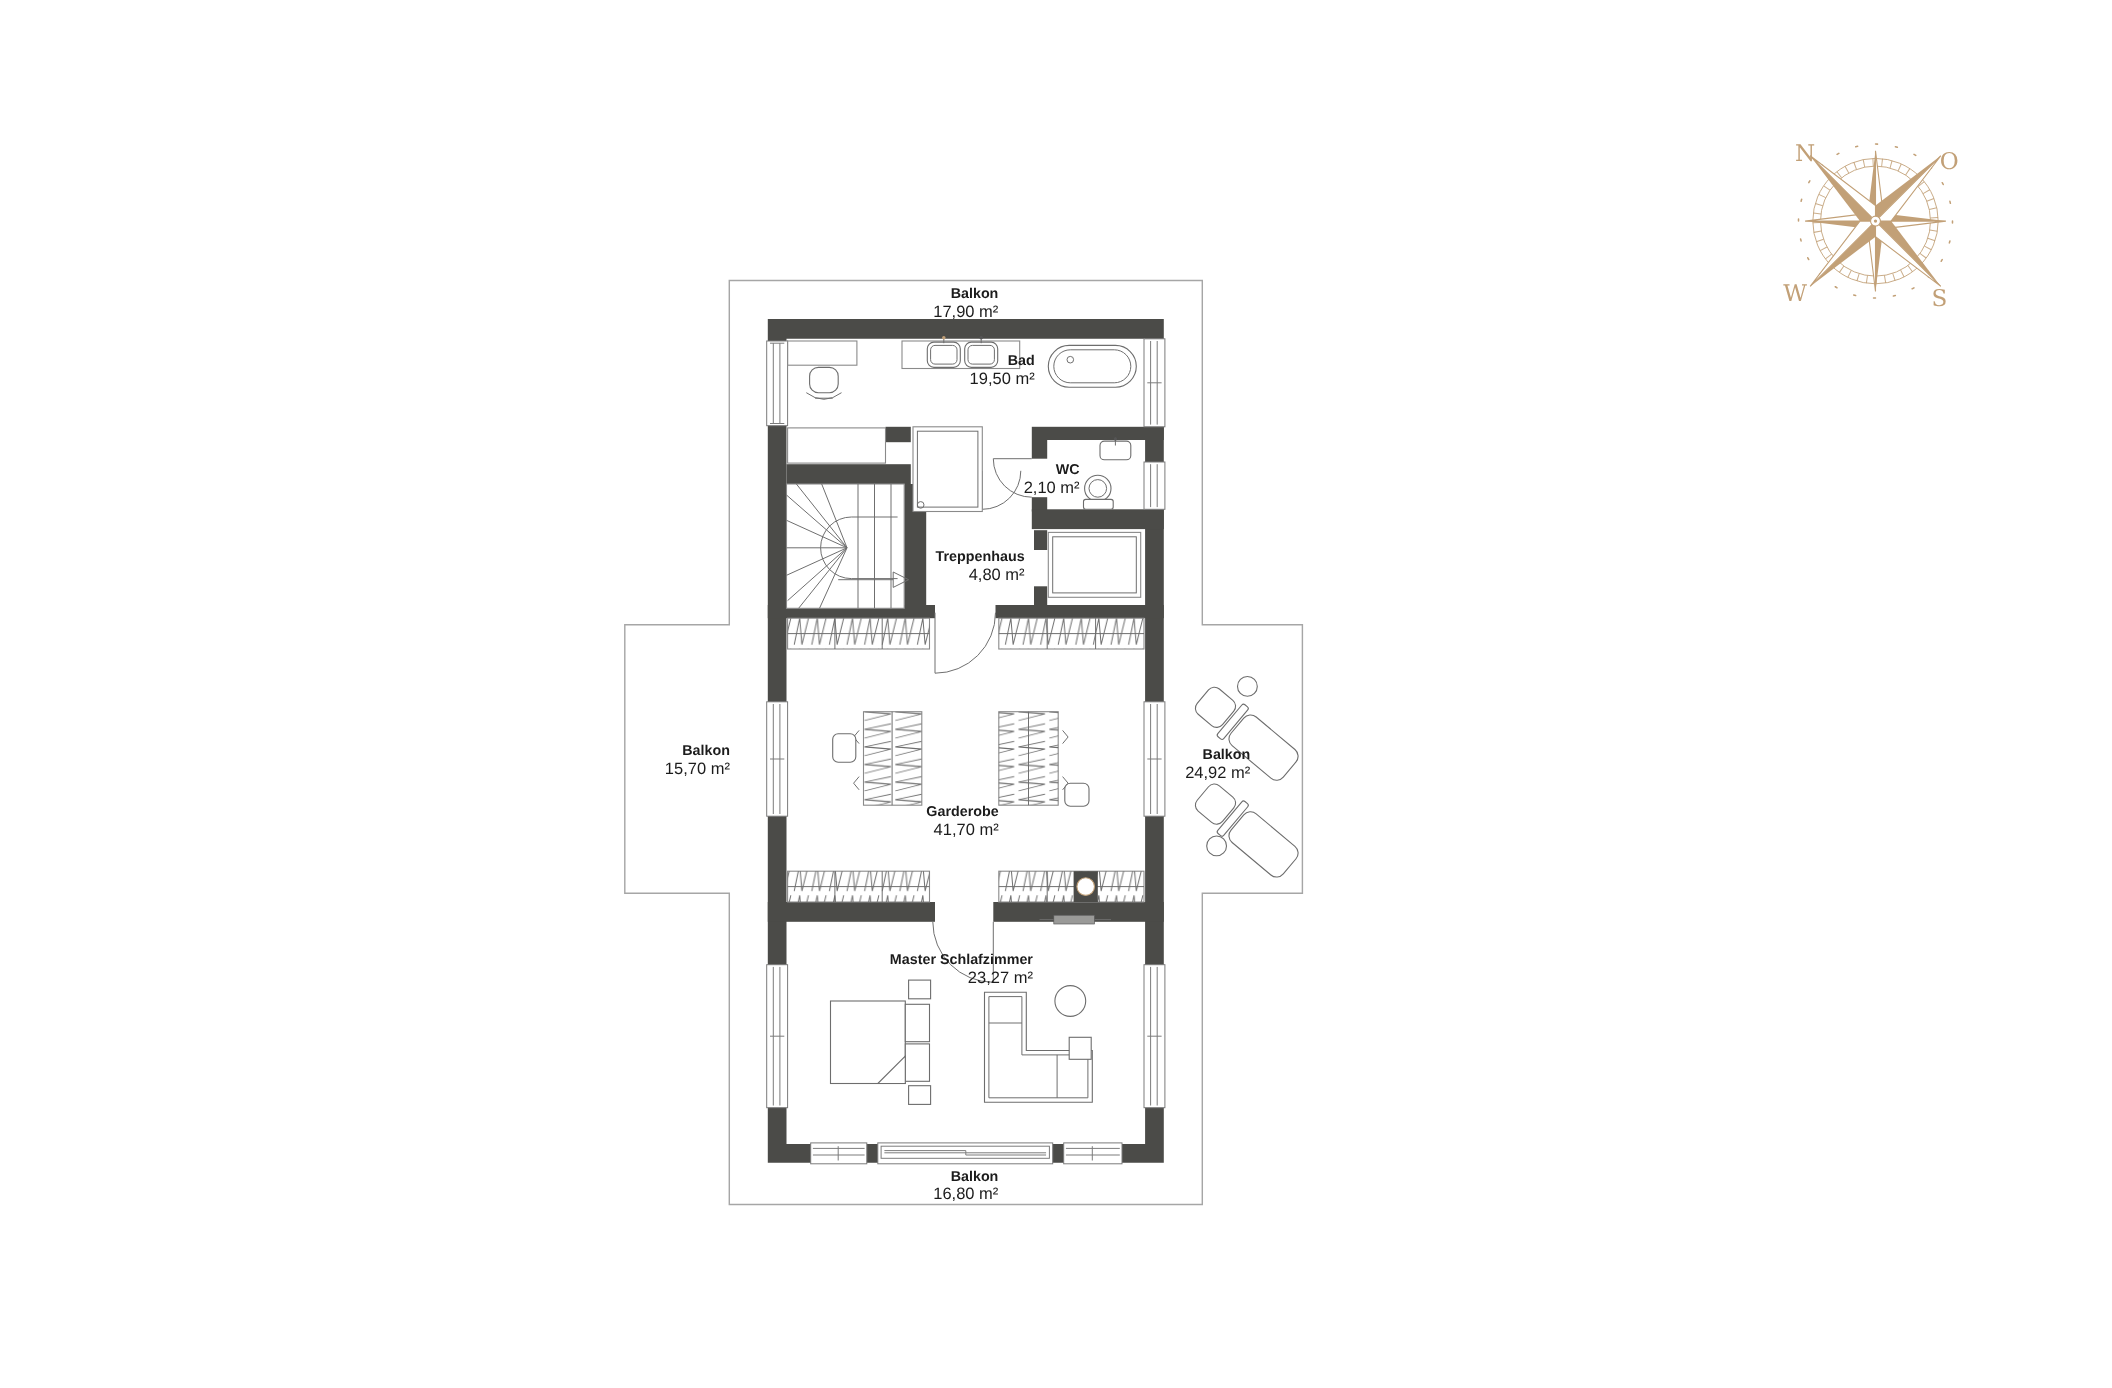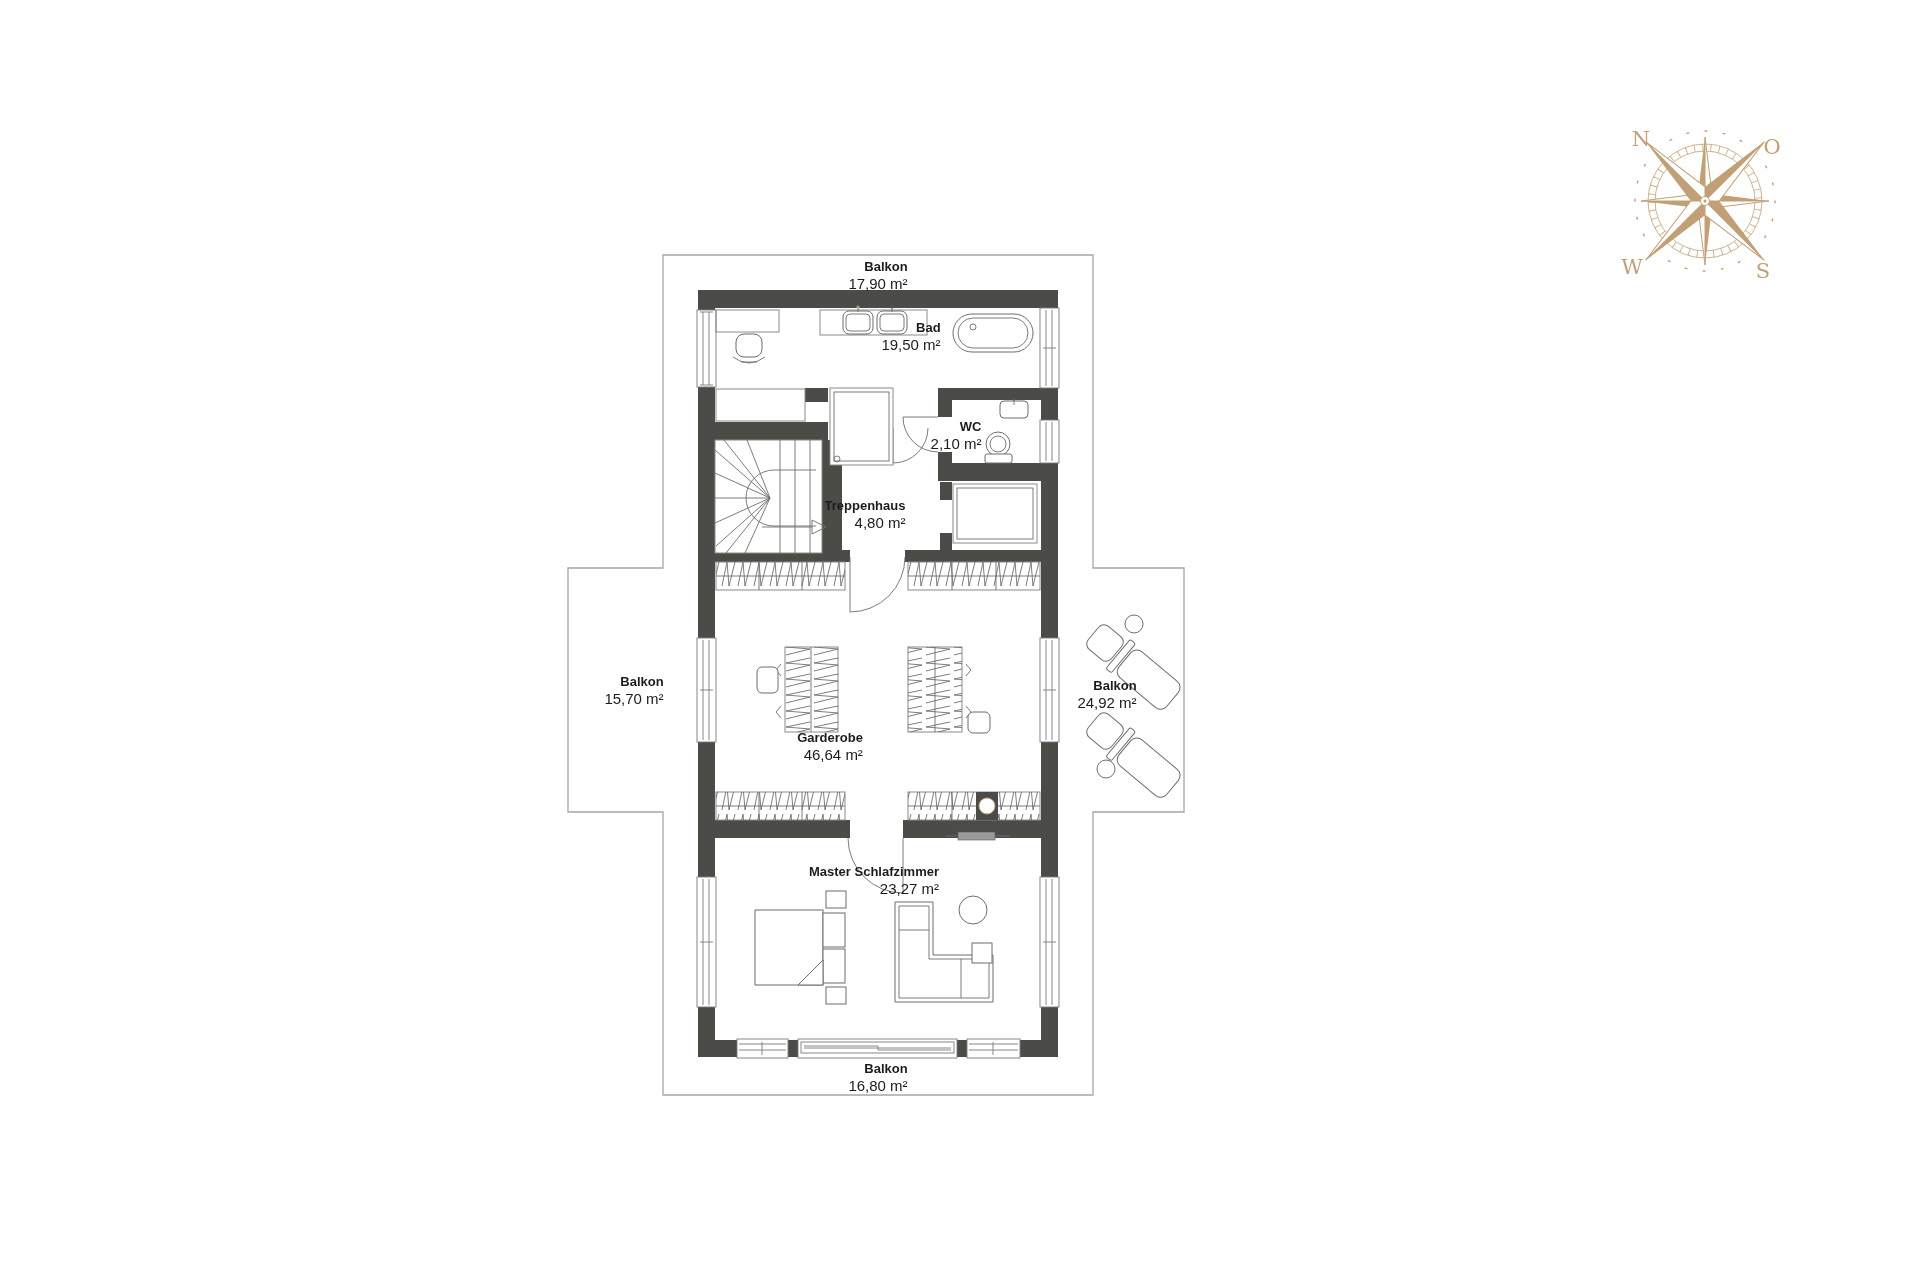--- a/index.html
+++ b/index.html
@@ -267,35 +267,35 @@
     <span class="ar">17,90 m²</span>
   </div>
   <div class="room-label" style="left:911px;top:337px">
     <span class="nm">Bad</span>
     <span class="ar">19,50 m²</span>
   </div>
   <div class="room-label" style="left:956px;top:436px">
     <span class="nm">WC</span>
     <span class="ar">2,10 m²</span>
   </div>
-  <div class="room-label" style="left:865px;top:515px">
+  <div class="room-label" style="left:891px;top:515px">
     <span class="nm">Treppenhaus</span>
     <span class="ar">4,80 m²</span>
   </div>
   <div class="room-label" style="left:634px;top:691px">
     <span class="nm">Balkon</span>
     <span class="ar">15,70 m²</span>
   </div>
   <div class="room-label" style="left:1107px;top:695px">
     <span class="nm">Balkon</span>
     <span class="ar">24,92 m²</span>
   </div>
-  <div class="room-label" style="left:830px;top:747px">
+  <div class="room-label" style="left:875px;top:747px">
     <span class="nm">Garderobe</span>
-    <span class="ar">46,64 m²</span>
+    <span class="ar">41,70 m²</span>
   </div>
   <div class="room-label" style="left:874px;top:881px">
     <span class="nm">Master Schlafzimmer</span>
     <span class="ar">23,27 m²</span>
   </div>
   <div class="room-label" style="left:878px;top:1078px">
     <span class="nm">Balkon</span>
     <span class="ar">16,80 m²</span>
   </div>
 

